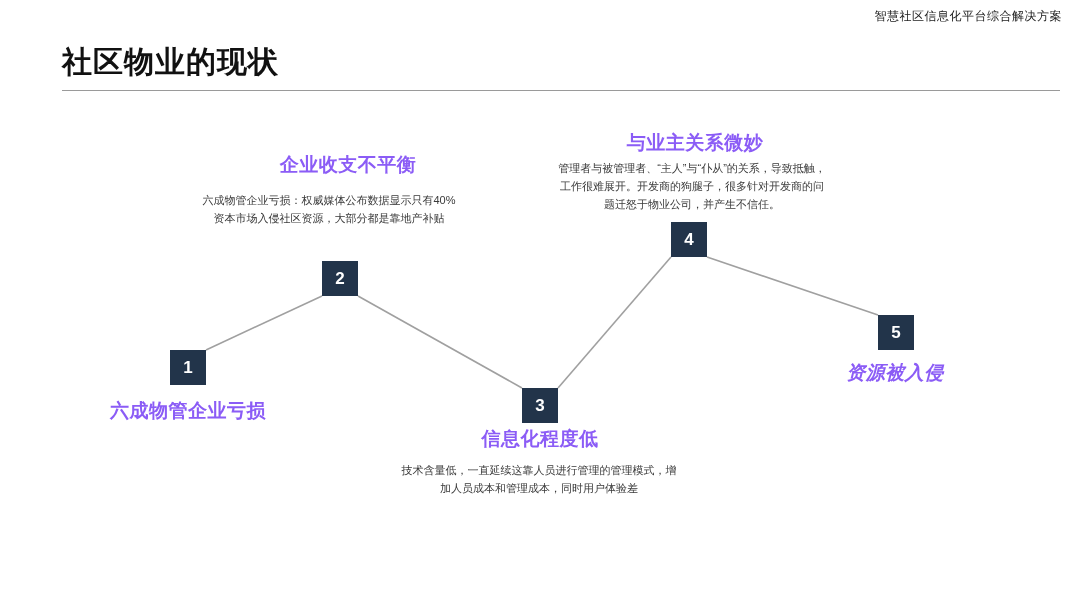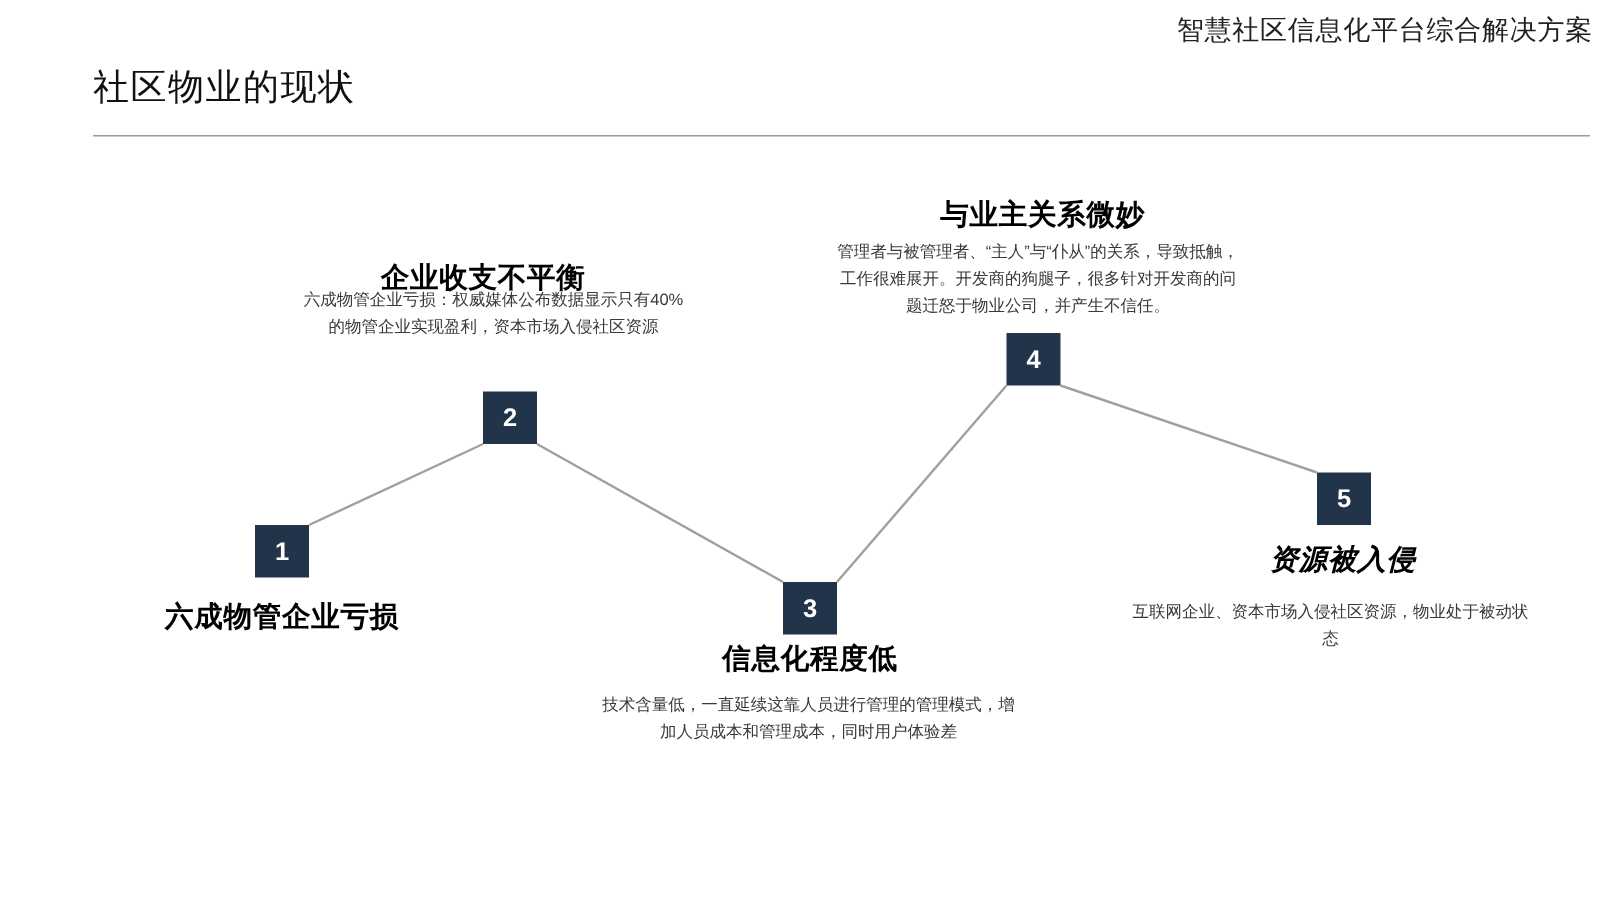--- a/index.html
+++ b/index.html
@@ -20,31 +20,31 @@
     width: 1080px;
     height: 608px;
     background: #ffffff;
   }
 
   
   .doc-header {
     position: absolute;
     top: 8px;
     right: 18px;
-    font-size: 18px;
+    font-size: 12px;
     color: #222222;
     letter-spacing: 0.5px;
     white-space: nowrap;
   }
   .page-title {
     position: absolute;
     left: 62px;
     top: 42px;
-    font-size: 24px;
-    font-weight: normal;
+    font-size: 30px;
+    font-weight: bold;
     color: #111111;
     letter-spacing: 1px;
     white-space: nowrap;
   }
   .title-rule {
     position: absolute;
     left: 62px;
     top: 90px;
     width: 998px;
     height: 1px;
@@ -79,21 +79,21 @@
     display: flex;
     align-items: center;
     justify-content: center;
     box-sizing: border-box;
   }
 
   .node-title {
     position: absolute;
     font-size: 19px;
     font-weight: bold;
-    color: #000000;
+    color: #8b5cf6;
     text-align: center;
     letter-spacing: 0.5px;
     white-space: nowrap;
   }
 
   .node-body {
     position: absolute;
     font-size: 11px;
     line-height: 1.62;
     color: #3a3a3a;
@@ -101,21 +101,21 @@
   }
 
   
   #box-1 { left: 170px; top: 350px; }
   #box-2 { left: 322px; top: 261px; }
   #box-3 { left: 522px; top: 388px; }
   #box-4 { left: 671px; top: 222px; }
   #box-5 { left: 878px; top: 315px; }
 
   #title-1 { left: 58px;  top: 398px; width: 260px; }
-  #title-2 { left: 192px; top: 152px; width: 260px; margin-top: 20px; }
+  #title-2 { left: 218px; top: 152px; width: 260px; }
   #title-3 { left: 410px; top: 426px; width: 260px; text-align: center; }
   #title-4 { left: 565px; top: 130px; width: 260px; }
   #title-5 { left: 765px; top: 360px; width: 260px; font-style: italic; }
 
   #body-1 { left: 60px;  top: 440px; width: 262px; }
   #body-2 { left: 198px; top: 192px; width: 262px; }
   #body-3 { left: 400px; top: 462px; width: 278px; }
   #body-4 { left: 556px; top: 160px; width: 272px; }
   #body-5 { left: 752px; top: 400px; width: 270px; }
 </style>
@@ -144,19 +144,18 @@
     <div class="node-box" id="box-3">3</div>
     <div class="node-box" id="box-4">4</div>
     <div class="node-box" id="box-5">5</div>
 
     <div class="node-title" id="title-1">六成物管企业亏损</div>
     <div class="node-title" id="title-2">企业收支不平衡</div>
     <div class="node-title" id="title-3">信息化程度低</div>
     <div class="node-title" id="title-4">与业主关系微妙</div>
     <div class="node-title" id="title-5">资源被入侵</div>
 
-    <div class="node-body" id="body-2">六成物管企业亏损：权威媒体公布数据显示只有40%的物管企业实现盈利，资本市场入侵社区资源</div>
+    <div class="node-body" id="body-2">六成物管企业亏损：权威媒体公布数据显示只有40%资本市场入侵社区资源，大部分都是靠地产补贴</div>
     <div class="node-body" id="body-3">技术含量低，一直延续这靠人员进行管理的管理模式，增加人员成本和管理成本，同时用户体验差</div>
     <div class="node-body" id="body-4">管理者与被管理者、“主人”与“仆从”的关系，导致抵触，工作很难展开。开发商的狗腿子，很多针对开发商的问题迁怒于物业公司，并产生不信任。</div>
-    <div class="node-body" id="body-5">互联网企业、资本市场入侵社区资源，物业处于被动状态</div>
 
   </div>
 </div>
 
 </body></html>

